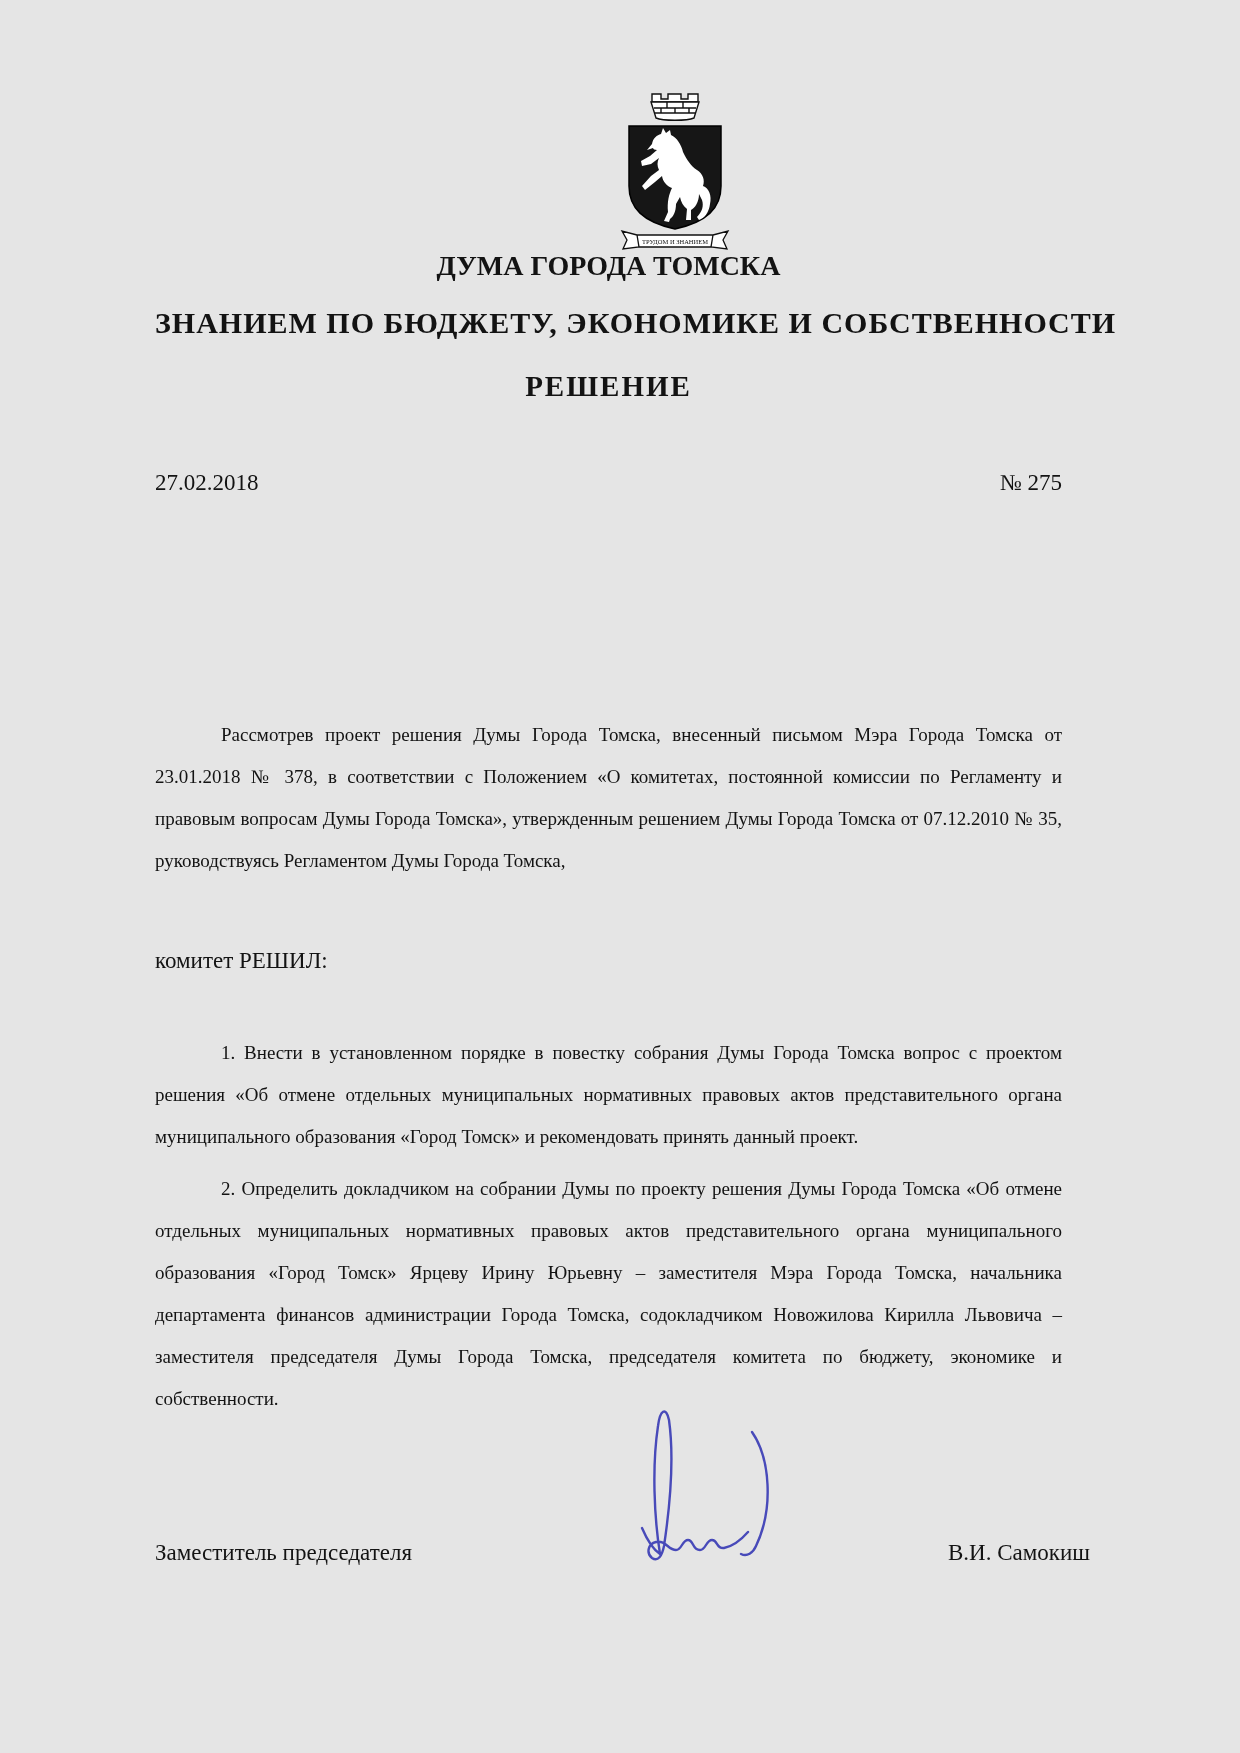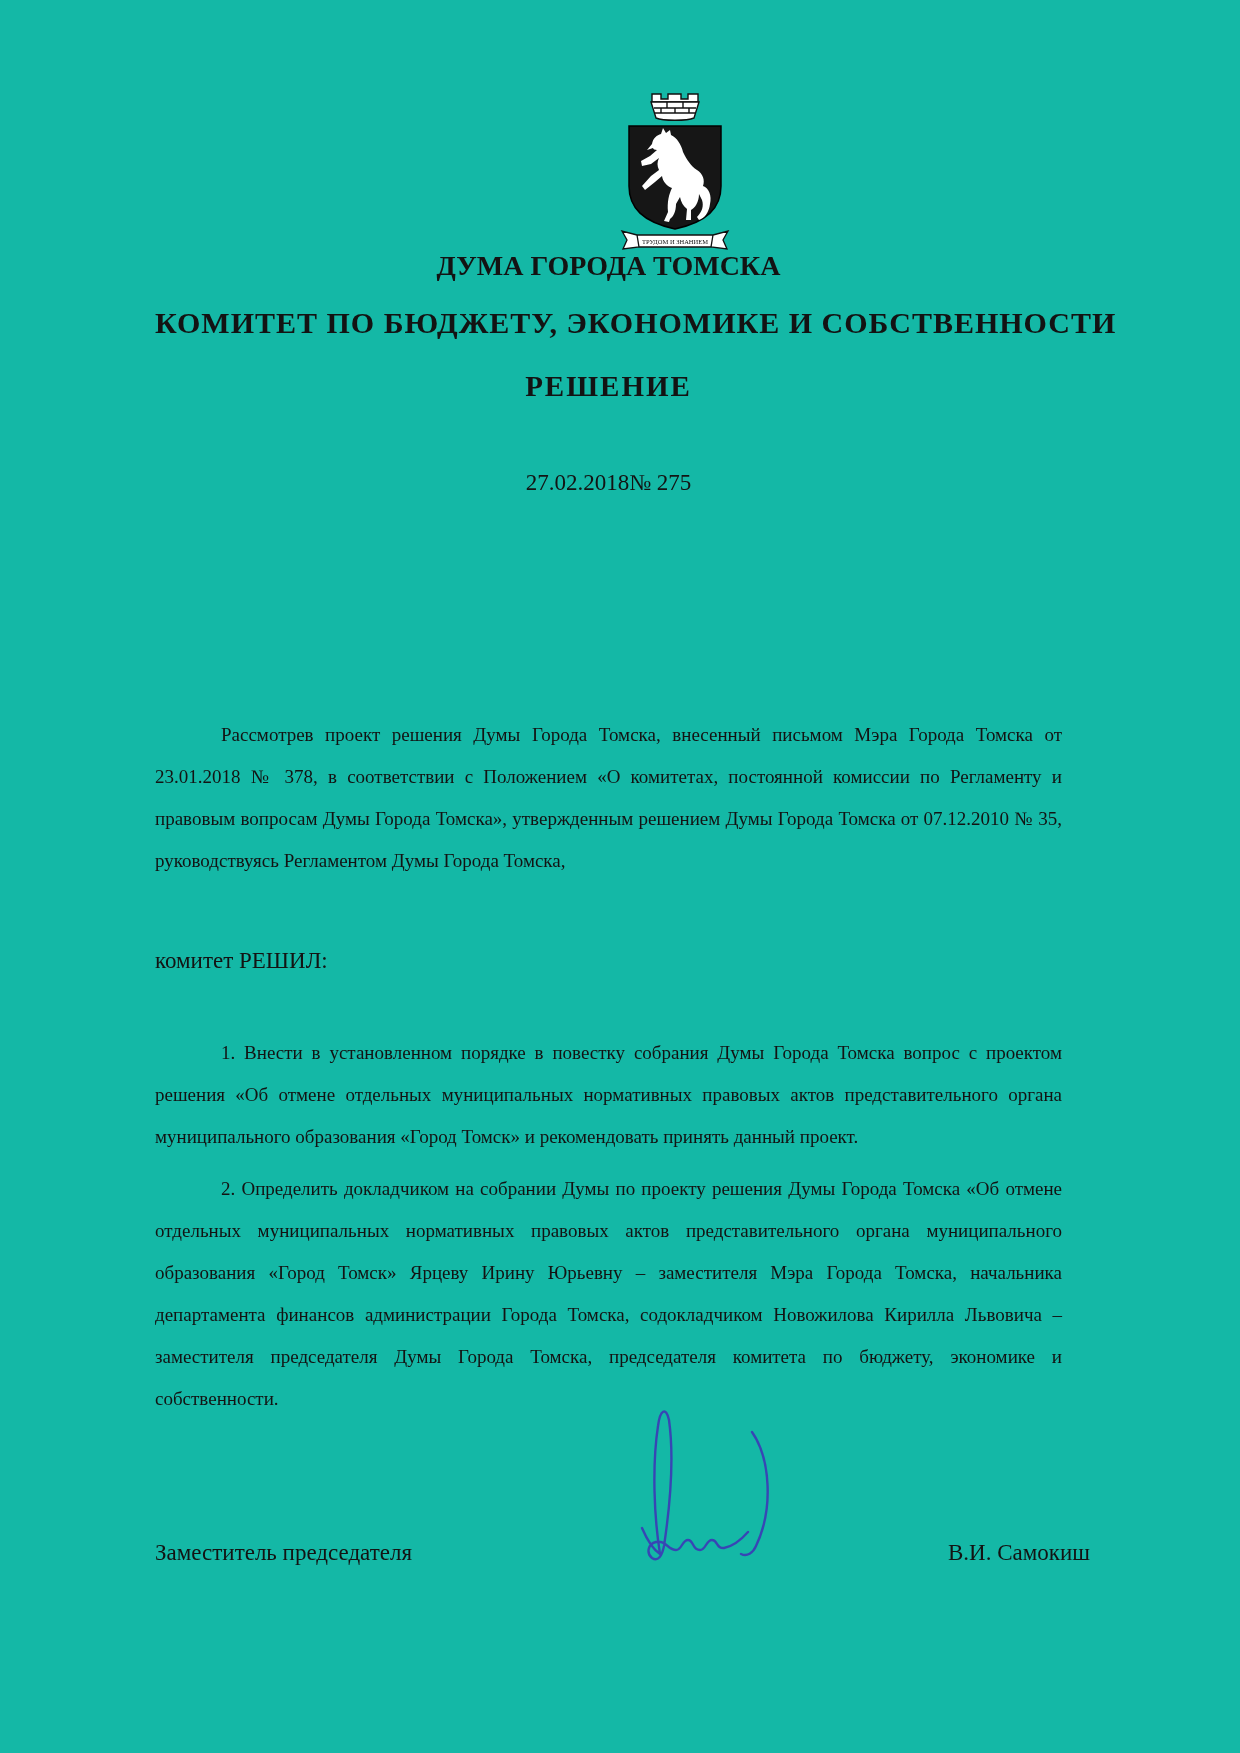--- a/index.html
+++ b/index.html
@@ -1,25 +1,25 @@
 <!DOCTYPE html>
 <html lang="ru"><head>
 <meta charset="utf-8">
 <style>
   html,body{margin:0;padding:0;background:#ffffff;}
   .page{
-    position:relative;width:1240px;height:1753px;background:#14b8a6;
+    position:relative;width:1240px;height:1753px;background:#e5e5e5;
     font-family:"Liberation Serif", serif;color:#131313;overflow:hidden;
   }
   .emblem{position:absolute;left:615px;top:90px;width:120px;height:160px;}
   .center-head{position:absolute;left:155px;width:907px;text-align:center;font-weight:bold;white-space:nowrap;}
   .head-org{top:250px;font-size:28px;}
   .head-committee{top:306px;font-size:30px;letter-spacing:1px;}
   .head-doctype{top:370px;font-size:29px;letter-spacing:2px;}
-  .meta-row{position:absolute;top:470px;left:155px;width:907px;display:flex;justify-content:center;font-size:23px;}
+  .meta-row{position:absolute;top:470px;left:155px;width:907px;display:flex;justify-content:space-between;font-size:23px;}
   .subject{
     position:absolute;top:524px;left:155px;width:327px;
     font-size:23px;font-weight:bold;line-height:32px;text-align:justify;
   }
   .para{
     position:absolute;left:155px;width:907px;
     font-size:19px;line-height:42px;text-align:justify;text-indent:66px;
   }
   .preamble{top:714px;}
   .resolution-heading{position:absolute;top:948px;left:155px;width:907px;text-align:left;font-size:23px;}
@@ -62,21 +62,21 @@
                C40 60 38 59 38 58 Z"></path>
 
       <g>
         <path d="M22 145 L98 145 L96 157 L24 157 Z M22 145 L7 141 L12 150 L8 159 L24 157 Z M98 145 L113 141 L108 150 L112 159 L96 157 Z" fill="#ffffff" stroke="#101010" stroke-width="1.3"></path>
         <text x="60" y="154" text-anchor="middle" font-size="6.5" font-family="Liberation Serif, serif" fill="#101010">ТРУДОМ И ЗНАНИЕМ</text>
       </g>
     </svg>
   </div>
 
   <div class="center-head head-org">ДУМА ГОРОДА ТОМСКА</div>
-  <div class="center-head head-committee">КОМИТЕТ ПО БЮДЖЕТУ, ЭКОНОМИКЕ И СОБСТВЕННОСТИ</div>
+  <div class="center-head head-committee">ЗНАНИЕМ ПО БЮДЖЕТУ, ЭКОНОМИКЕ И СОБСТВЕННОСТИ</div>
   <div class="center-head head-doctype">РЕШЕНИЕ</div>
 
   <div class="meta-row">
     <span>27.02.2018</span>
     <span>№ 275</span>
   </div>
 
 
   <div class="para preamble">Рассмотрев проект решения Думы Города Томска, внесенный письмом Мэра Города Томска от 23.01.2018 № 378, в соответствии с Положением «О комитетах, постоянной комиссии по Регламенту и правовым вопросам Думы Города Томска», утвержденным решением Думы Города Томска от 07.12.2010 № 35, руководствуясь Регламентом Думы Города Томска,</div>
 

